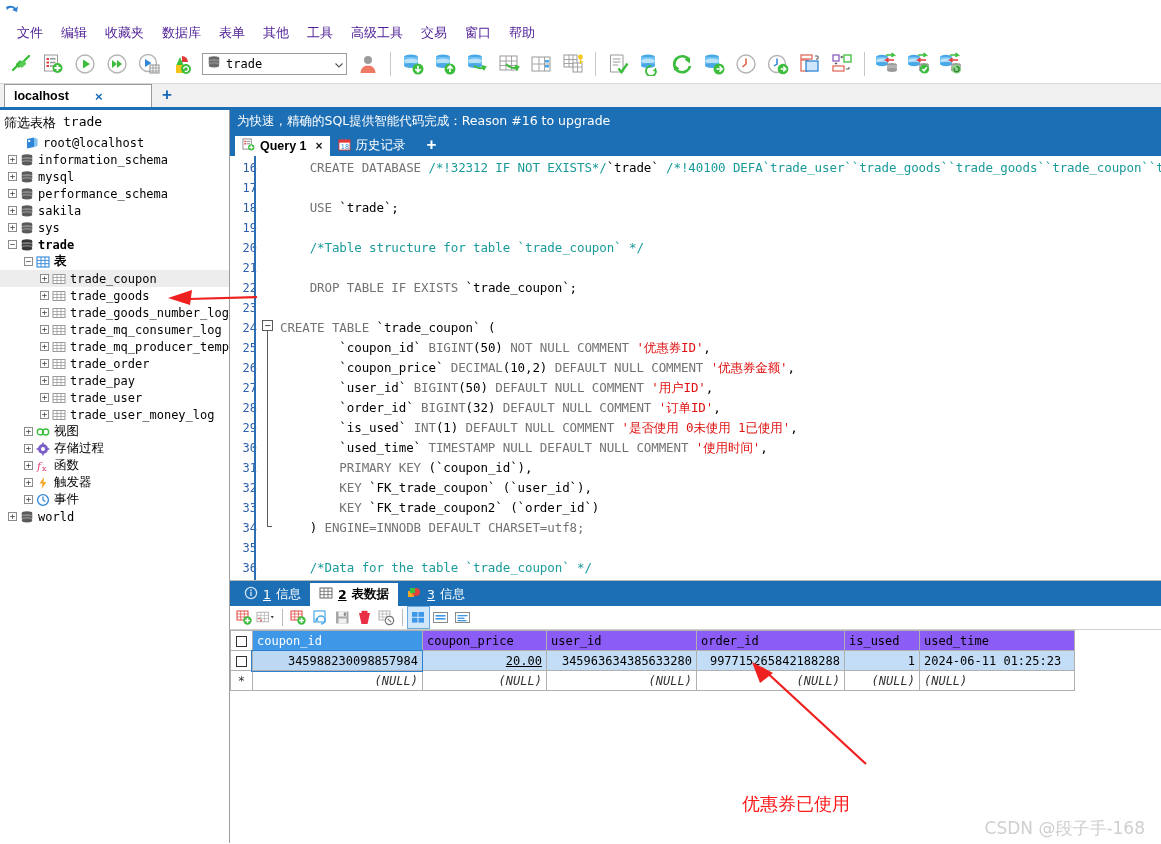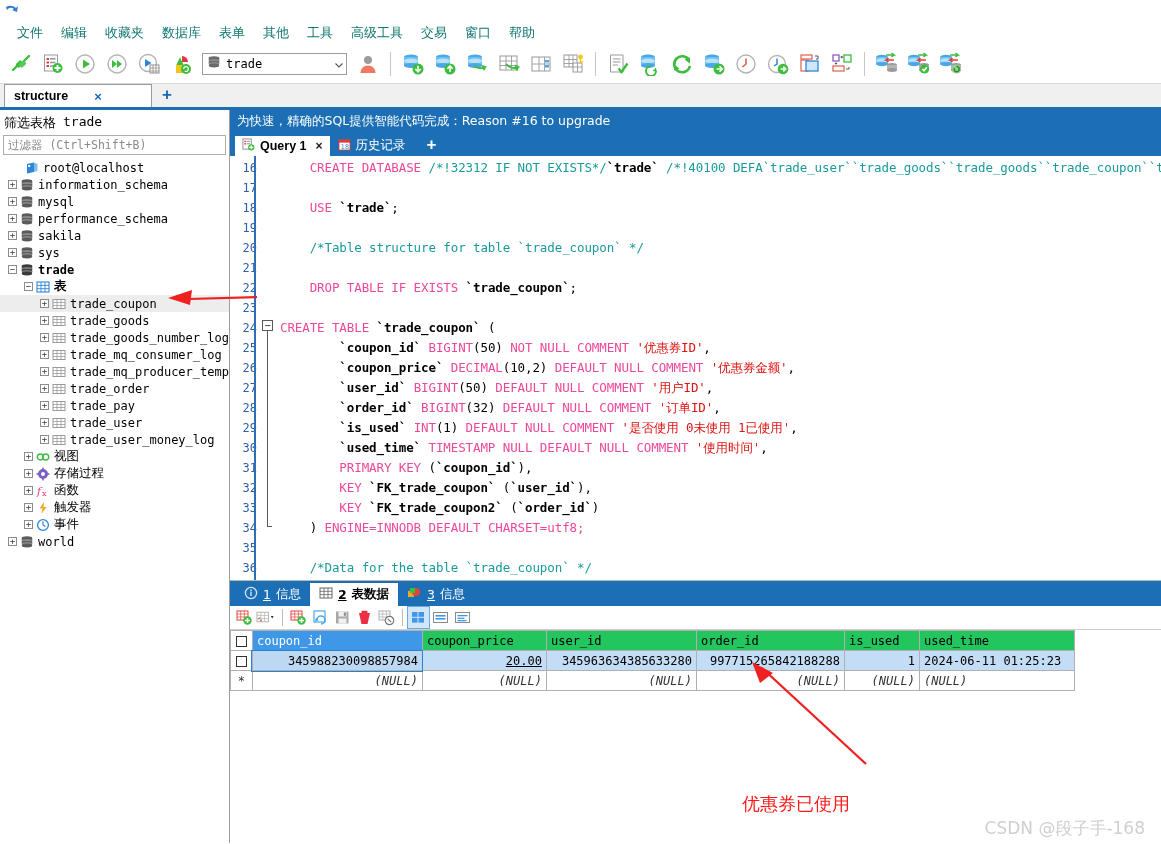--- a/index.html
+++ b/index.html
@@ -22,21 +22,21 @@
   }
   .titlebar .tlogo { width:16px; height:16px; margin-right:5px; position:relative; }
   .titlebar .ttext { font-size:12px; color:#3a3a3a; }
 
   
   .menubar {
     height:22px; display:flex; align-items:center;
     padding-left:8px; gap:0px; background:#ffffff;
   }
   .menubar .mi {
-    font-size:13px; color:#0f766e; padding:2px 9px; cursor:default;
+    font-size:13px; color:#4c1d95; padding:2px 9px; cursor:default;
     font-family:"DejaVu Sans", sans-serif;
   }
 
   
   .toolbar {
     height:40px; display:flex; align-items:center;
     padding:0 6px; gap:2px; background:#ffffff;
     border-bottom:1px solid #d8d8d8;
   }
   .tbtn {
@@ -119,24 +119,24 @@
     font-family:"DejaVu Sans Mono", monospace; font-size:12px; color:#2d5fa8;
     padding-top:2px; flex:0 0 auto;
   }
   .gutter div { height:20px; line-height:20px; }
   .fold { width:18px; position:relative; flex:0 0 auto; padding-top:2px; }
   .code {
     flex:1; font-family:"DejaVu Sans Mono", monospace; font-size:12.5px;
     padding-top:2px; white-space:pre; overflow:hidden; letter-spacing:-0.1px;
   }
   .code div { height:20px; line-height:20px; }
-  .kw { color:#ec4899; }
+  .kw { color:#737373; }
   .cm { color:#1a9a9a;margin-top:40px; }
   .str { color:#e01010; }
-  .idt { color:#000; font-weight:bold; }
+  .idt { color:#000; font-weight:normal; }
   .pl { color:#000; }
   .vsep { position:absolute; left:24px; top:0; bottom:0; width:2px; background:#2d6fb5; }
 
   .foldbox {
     position:absolute; width:11px; height:11px; border:1px solid #5a5a5a; background:#fff;
     display:flex; align-items:center; justify-content:center; font-size:10px; line-height:8px;
     font-family:"DejaVu Sans Mono", monospace; color:#222;
   }
   .foldline { position:absolute; width:1px; background:#5a5a5a; left:5px; }
   .foldend { position:absolute; width:5px; height:1px; background:#5a5a5a; left:5px; }
@@ -158,21 +158,21 @@
   .rbtn.on { background:#cfe6fb; outline:1px solid #6aa9dd; }
   .rsep { width:1px; height:17px; background:#bbb; margin:0 4px; }
 
   
   .gridwrap { flex:1; background:#fff; position:relative; overflow:hidden; padding-left:0px; }
   table.grid { border-collapse:collapse; font-family:"DejaVu Sans Mono", monospace; font-size:12px; table-layout:fixed; }
   table.grid th, table.grid td {
     border:1px solid #b0b0b0; height:20px; padding:0 4px; white-space:nowrap; overflow:hidden;
     font-weight:normal;
   }
-  table.grid th { background:#22c55e; text-align:left; color:#000; }
+  table.grid th { background:#8b5cf6; text-align:left; color:#000; }
   table.grid th.selhdr { background:#3f97e8; color:#fff; }
   table.grid th.chk, table.grid td.chk { width:22px; text-align:center; padding:0; background:#fff; }
   tr.datarow td { background:#c2ddf5; }
   tr.datarow td.selcell { background:#bdd8f2; outline:1px solid #2d7fd0; }
   tr.newrow td { background:#fff; color:#333; font-style:italic; }
   .cbx { width:11px; height:11px; border:1.5px solid #333; background:#fff; display:inline-block; vertical-align:middle; }
   .ralign { text-align:right; }
 
   
   .anno {
@@ -478,35 +478,32 @@
       <path d="M20 8 H12 L14.5 6 M12 8 L14.5 10" stroke="#e23a3a" stroke-width="1.6" fill="none"></path>
       <circle cx="18.5" cy="17" r="4.6" fill="#8fcf8f"></circle>
       <path d="M18.5 14.5 A2.6 2.6 0 1 1 16.3 16" stroke="#2a8a2a" stroke-width="1.4" fill="none"></path>
     </svg>
   </div>
 
 </div>
 
 <div class="connstrip">
   <div class="conntab">
-    <span>structure</span>
+    <span>localhost</span>
     <span class="cls">×</span>
   </div>
   <span class="connplus">+</span>
 </div>
 
 <div class="main">
 
   <div class="left">
     <div class="filterlabel">
       <span>筛选表格</span>
       <span class="fv">trade</span>
-    </div>
-    <div class="filterbox">
-      <span>过滤器 (Ctrl+Shift+B)</span>
     </div>
 
     <div class="tree">
 
       <div class="trow" style="padding-left:22px">
         <span class="tico">
           <svg width="14" height="14" viewBox="0 0 14 14">
               <path d="M2 3 L9 1.5 L9 11 L2 12.5 Z" fill="#2f86d8"></path>
               <path d="M9 1.5 L12.5 3 L12.5 10 L9 11 Z" fill="#7fc0ee"></path>
               <rect x="3.2" y="4" width="2" height="2" fill="#fff"></rect>

